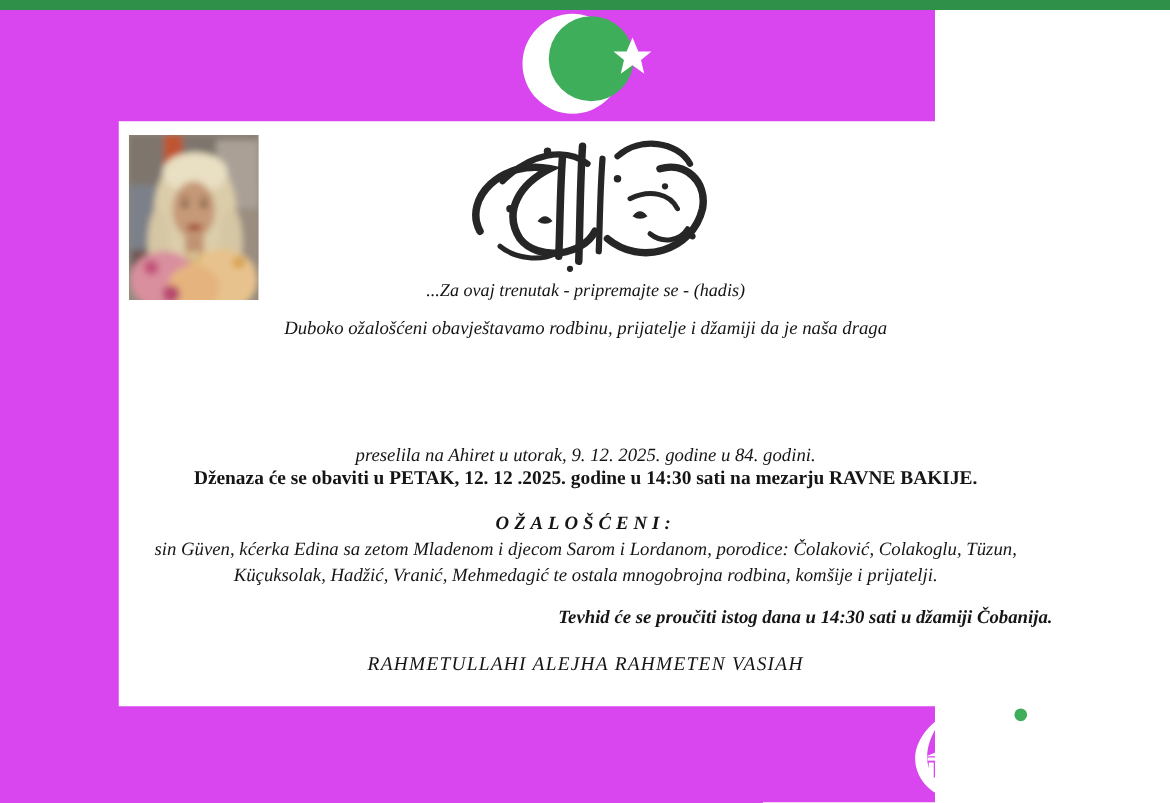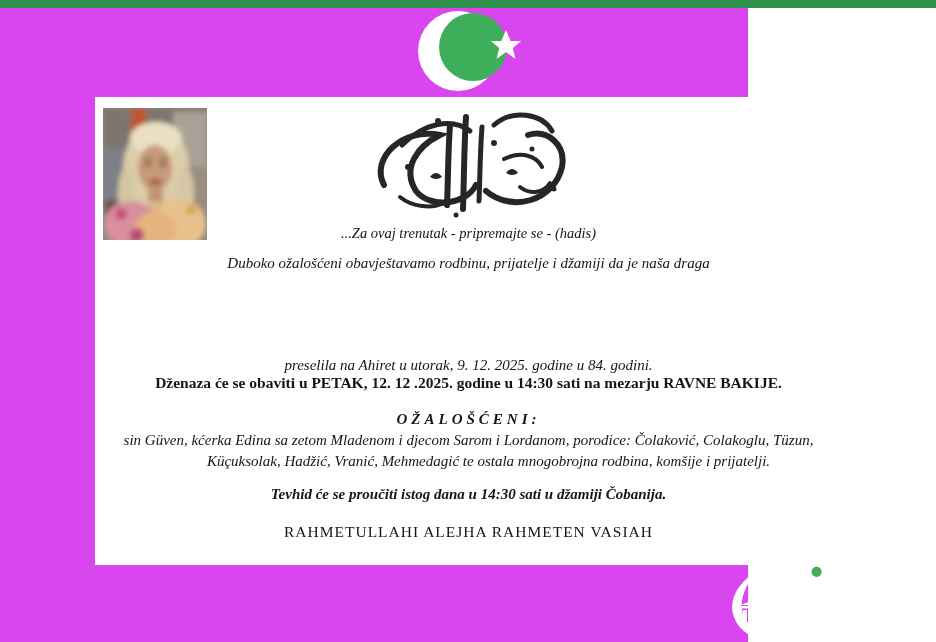--- a/index.html
+++ b/index.html
@@ -11,23 +11,23 @@
   .photo{position:absolute;left:8px;top:11px;width:104px;height:132px;overflow:hidden;}
   .calligraphy{position:absolute;left:50%;top:6px;transform:translateX(-50%);}
   .cline{position:absolute;left:0;width:100%;text-align:center;color:#151515;}
   .hadis{top:128px;font-style:italic;font-size:14.5px;}
   .intro{top:158px;font-style:italic;font-size:15px;}
   .name{top:194px;font-style:italic;font-weight:bold;font-size:28px;letter-spacing:.5px;}
   .preselila{top:244px;font-style:italic;font-size:15px;margin-top:16px;}
   .funeral{top:277px;font-weight:bold;font-size:15.5px;}
   .mourn-head{top:314px;font-style:italic;font-weight:bold;font-size:15px;letter-spacing:4px;}
   .mourn1{top:335px;font-style:italic;font-size:15px;}
-  .mourn2{top:356px;font-style:italic;font-size:15px;margin-left:20px;}
-  .tevhid{top:389px;font-style:italic;font-weight:bold;font-size:15px;}
-  .closing{top:426px;font-size:15.5px;letter-spacing:1px;}
+  .mourn2{top:356px;font-style:italic;font-size:15px;}
+  .tevhid{top:389px;font-style:italic;font-weight:bold;font-size:15px;text-align:right;}
+  .closing{top:426px;font-style:italic;font-size:15.5px;letter-spacing:1px;}
   .logo{position:absolute;left:722px;top:564px;width:170px;height:78px;color:#ffffff;}
   .logo svg{position:absolute;left:0;top:0;}
   .org{position:absolute;left:30px;width:130px;text-align:center;font-family:"Liberation Sans",sans-serif;line-height:5px;white-space:nowrap;}
   .org1{top:20px;font-size:4.6px;}
   .org2{top:26px;font-size:4.4px;}
   .org3{top:31px;font-size:4.4px;}
   .company{position:absolute;left:48px;top:36px;font-style:italic;font-weight:bold;font-size:17.5px;letter-spacing:1px;white-space:nowrap;text-align:center;}
   .doo{position:absolute;left:133px;top:31px;font-style:italic;font-weight:bold;font-size:6px;}
   .phone{position:absolute;left:30px;top:56px;width:130px;text-align:left;font-family:"Liberation Sans",sans-serif;font-weight:bold;font-size:10.5px;letter-spacing:.3px;}
 </style>

